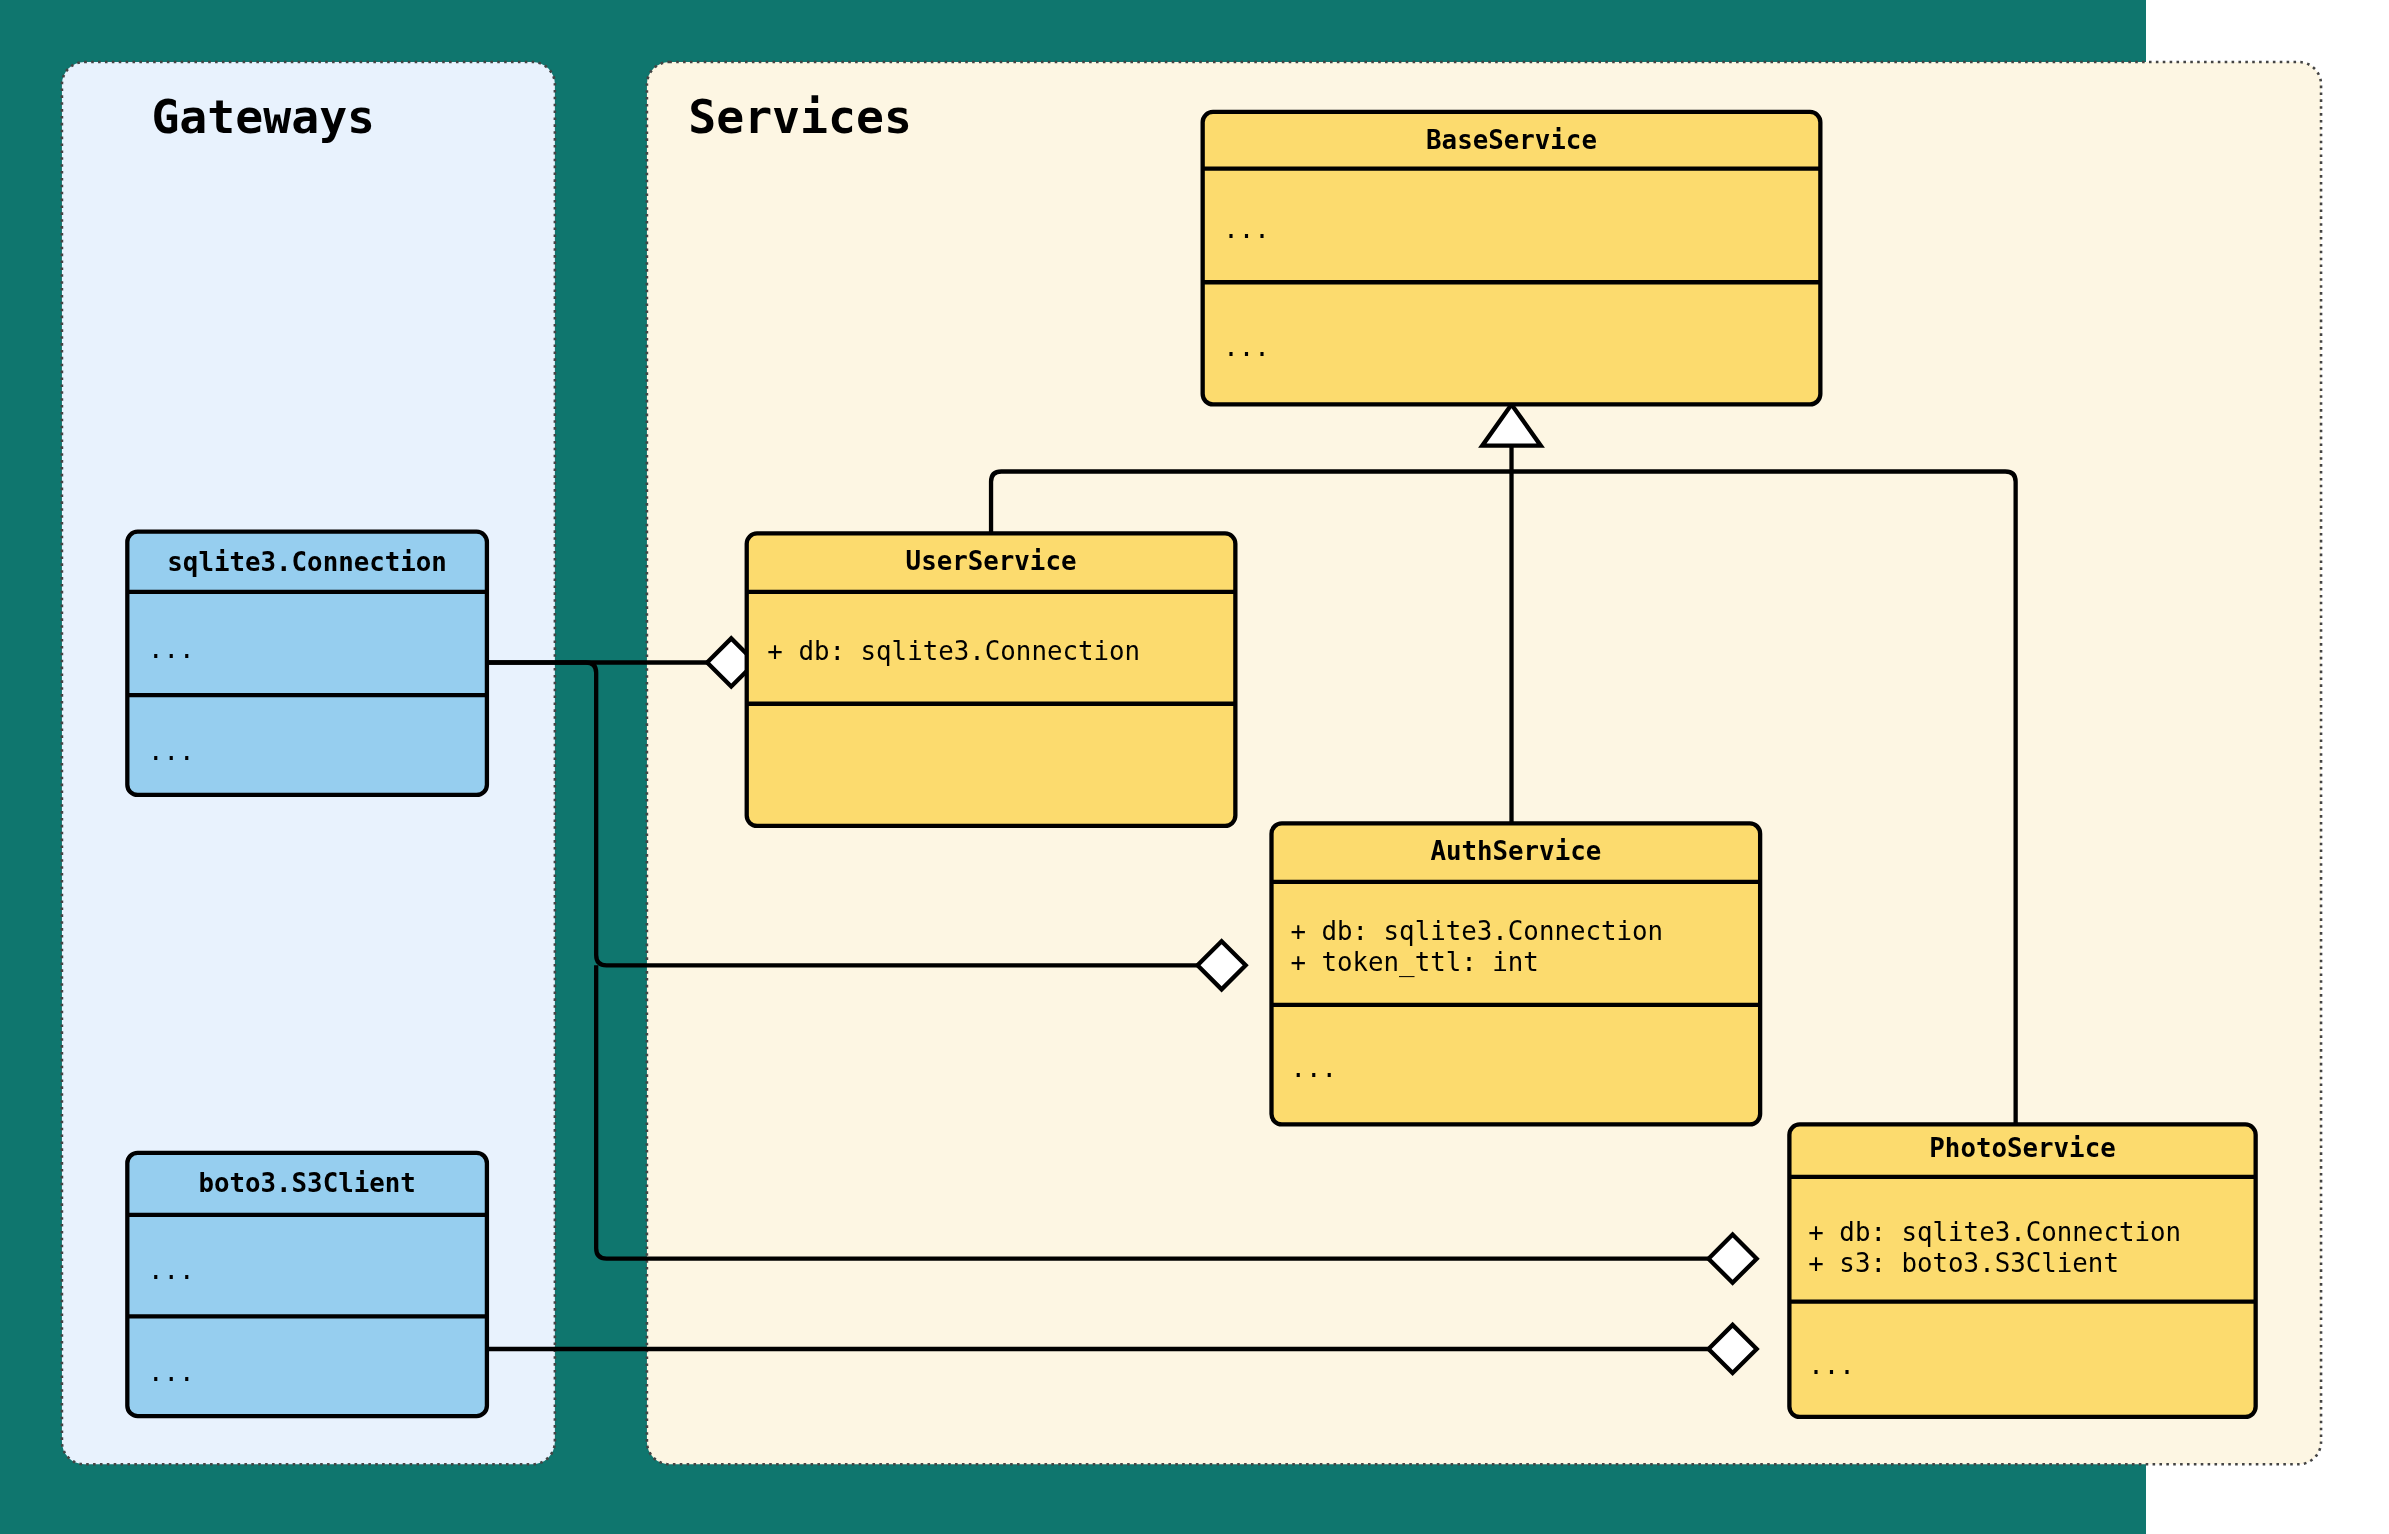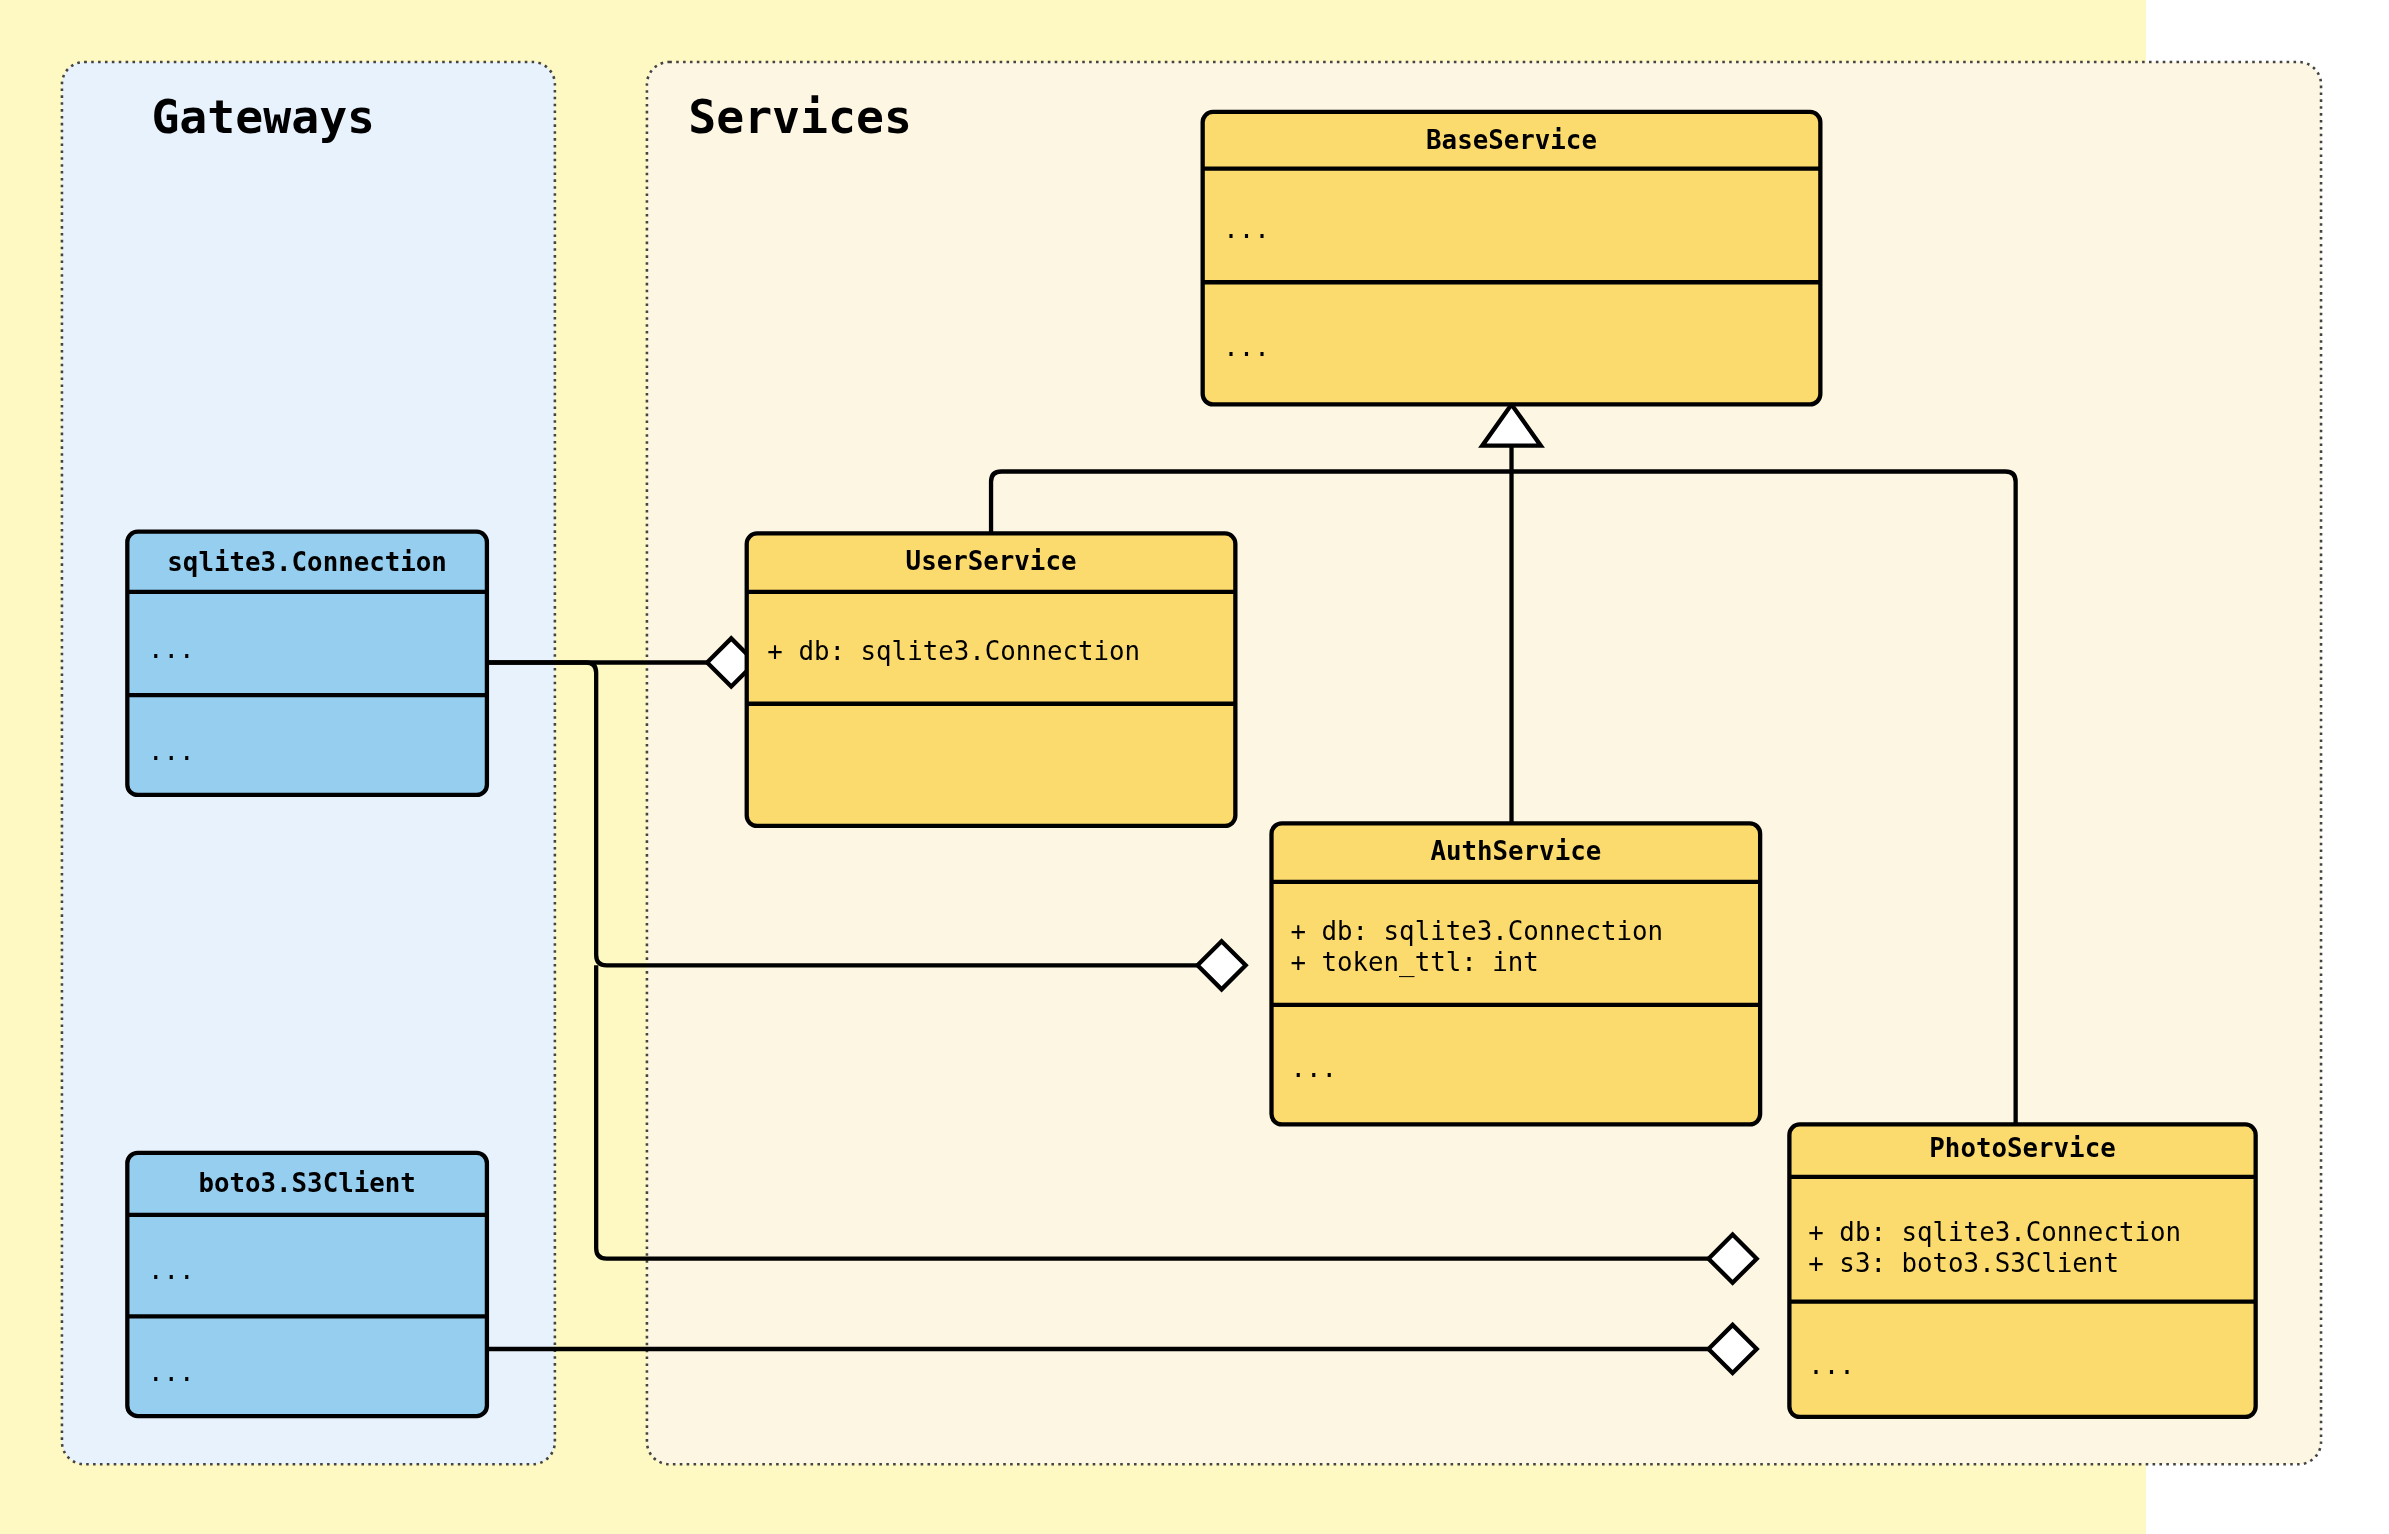--- a/index.html
+++ b/index.html
@@ -10,21 +10,21 @@
   body {
     width: 2389px;
     height: 1534px;
     font-family: "DejaVu Sans Mono", monospace;
     overflow: hidden;
   }
   #diagram-root {
     position: relative;
     width: 2146px;
     height: 1534px;
-    background: #fef9c3;
+    background: #0f766e;
   }
   svg#uml-canvas {
     position: absolute;
     left: 0;
     top: 0;
     width: 2389px;
     height: 1534px;
     display: block;
   }
   .pkg-title {

